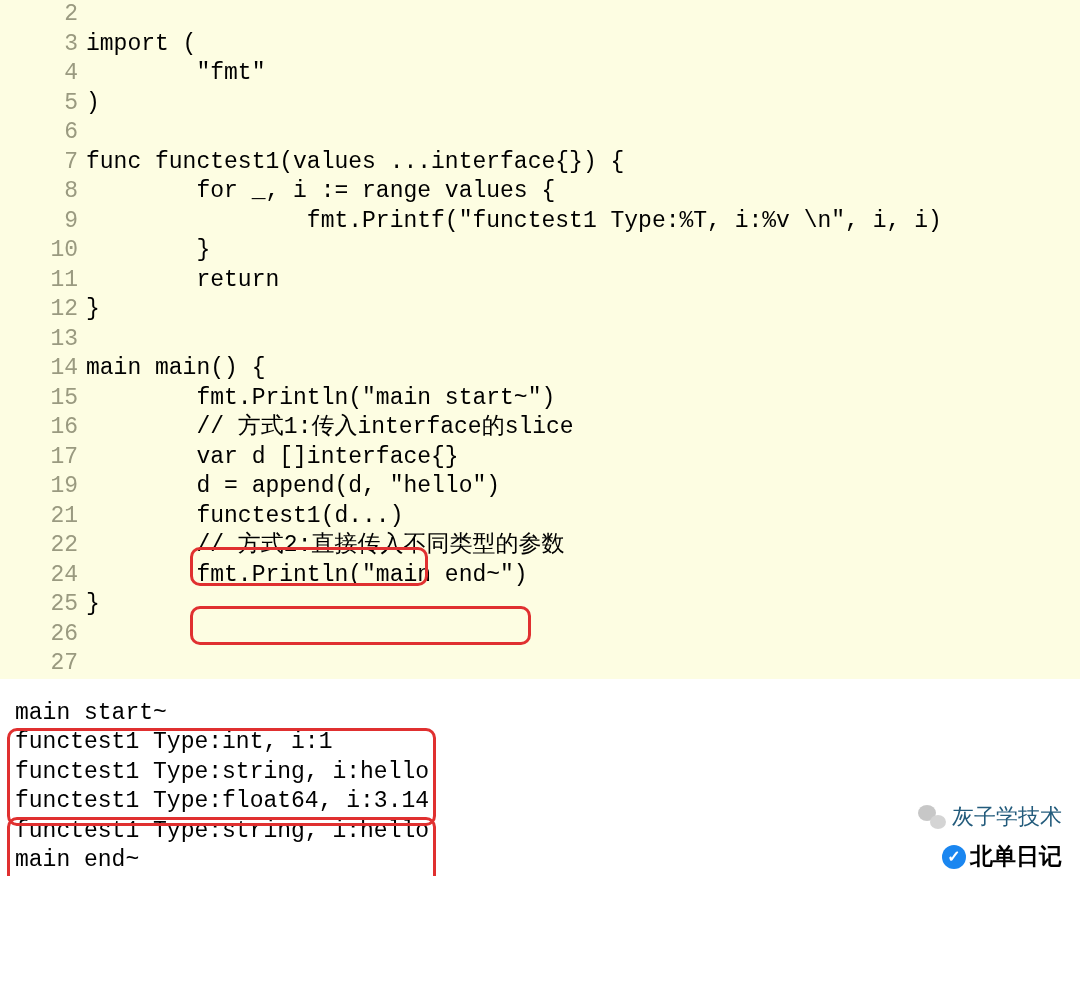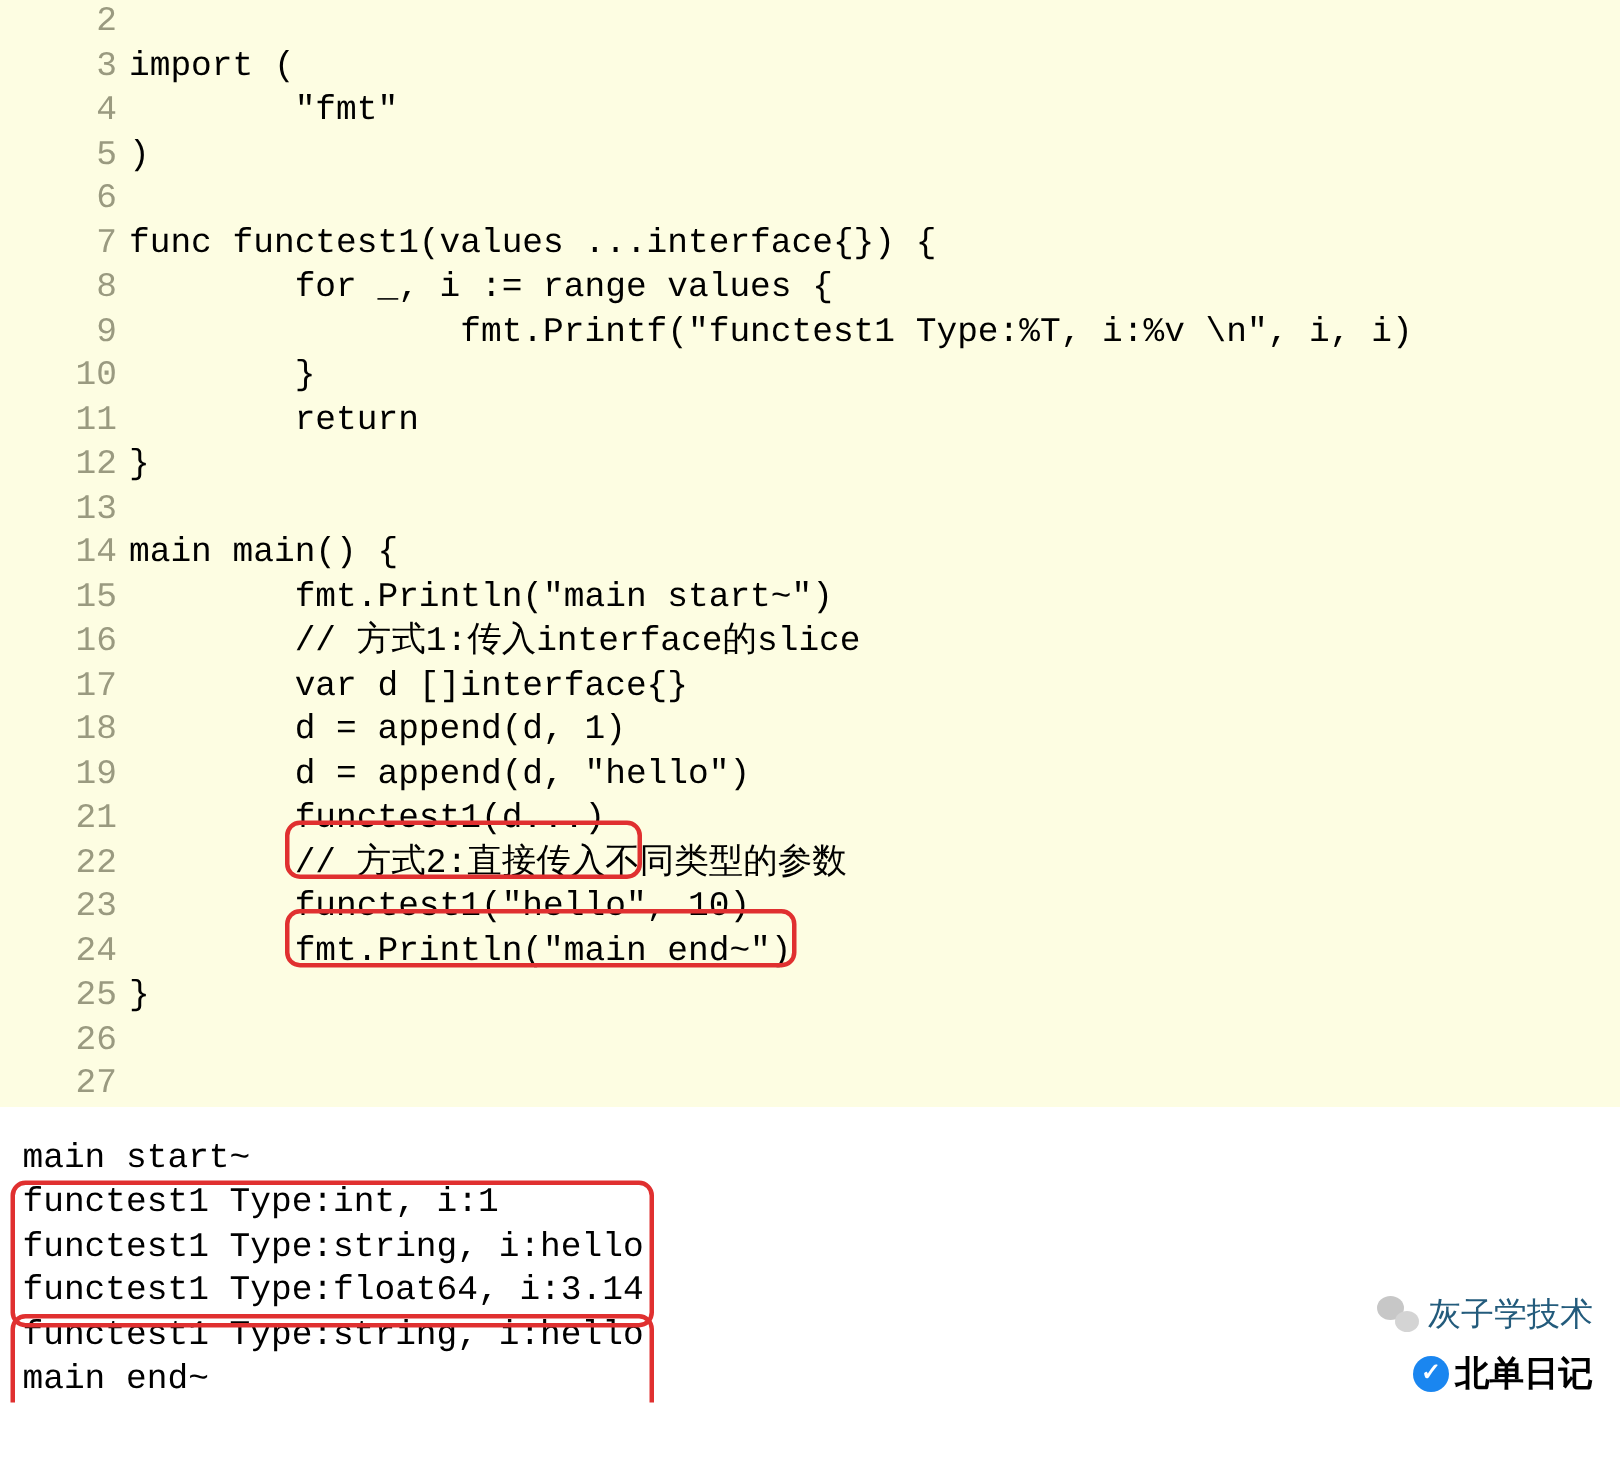--- a/index.html
+++ b/index.html
@@ -126,25 +126,23 @@
       <div class="code-line"><span class="gutter">8</span><span class="code">        for _, i := range values {</span></div>
       <div class="code-line"><span class="gutter">9</span><span class="code">                fmt.Printf("functest1 Type:%T, i:%v \n", i, i)</span></div>
       <div class="code-line"><span class="gutter">10</span><span class="code">        }</span></div>
       <div class="code-line"><span class="gutter">11</span><span class="code">        return</span></div>
       <div class="code-line"><span class="gutter">12</span><span class="code">}</span></div>
       <div class="code-line"><span class="gutter">13</span><span class="code"></span></div>
       <div class="code-line"><span class="gutter">14</span><span class="code">main main() {</span></div>
       <div class="code-line"><span class="gutter">15</span><span class="code">        fmt.Println("main start~")</span></div>
       <div class="code-line"><span class="gutter">16</span><span class="code">        // 方式1:传入interface的slice</span></div>
       <div class="code-line"><span class="gutter">17</span><span class="code">        var d []interface{}</span></div>
-      <div class="code-line"><span class="gutter">18</span><span class="code">        d = append(d, 1)</span></div>
       <div class="code-line"><span class="gutter">19</span><span class="code">        d = append(d, "hello")</span></div>
       <div class="code-line"><span class="gutter">21</span><span class="code">        functest1(d...)</span></div>
       <div class="code-line"><span class="gutter">22</span><span class="code">        // 方式2:直接传入不同类型的参数</span></div>
-      <div class="code-line"><span class="gutter">23</span><span class="code">        functest1("hello", 10)</span></div>
       <div class="code-line"><span class="gutter">24</span><span class="code">        fmt.Println("main end~")</span></div>
       <div class="code-line"><span class="gutter">25</span><span class="code">}</span></div>
       <div class="code-line"><span class="gutter">26</span><span class="code"></span></div>
       <div class="code-line"><span class="gutter">27</span><span class="code"></span></div>
     </div>
   <div id="code-hl-layer">
       <div class="hl-box" style="top: 547px; left: 190px; width: 232px; height: 33px;"></div>
       <div class="hl-box" style="top: 606px; left: 190px; width: 335px; height: 33px;"></div>
     </div>
 </div>

